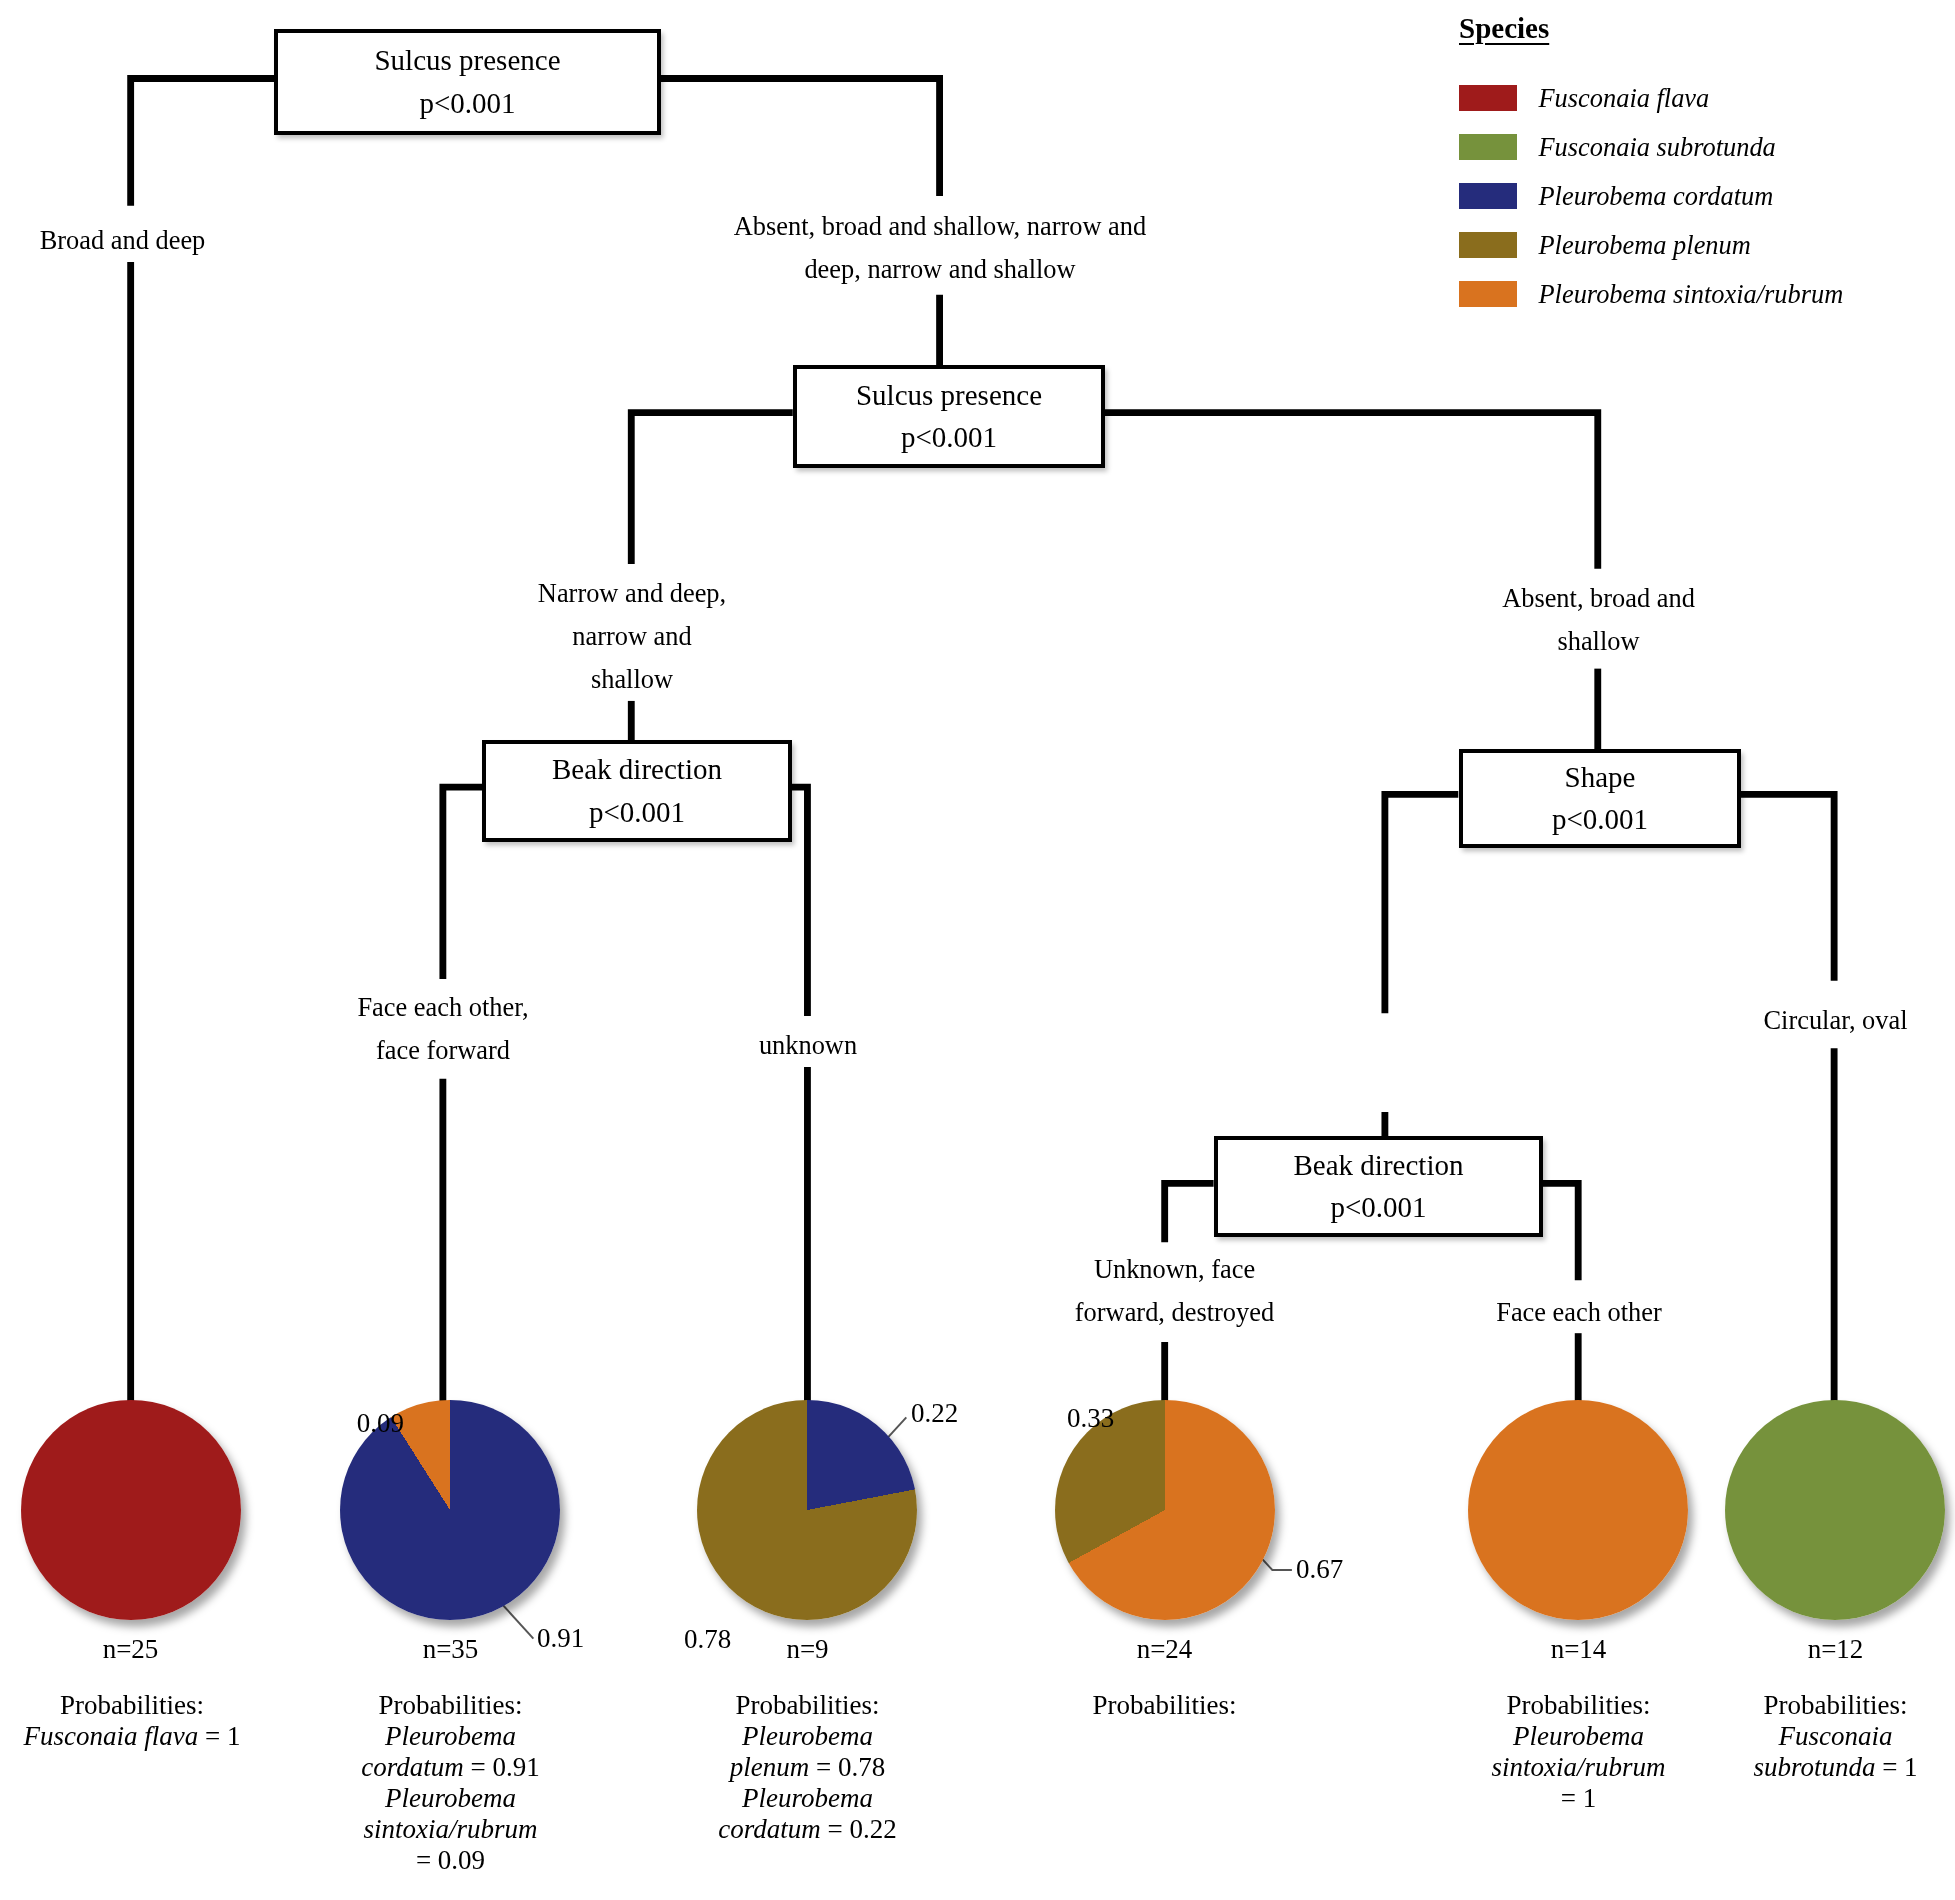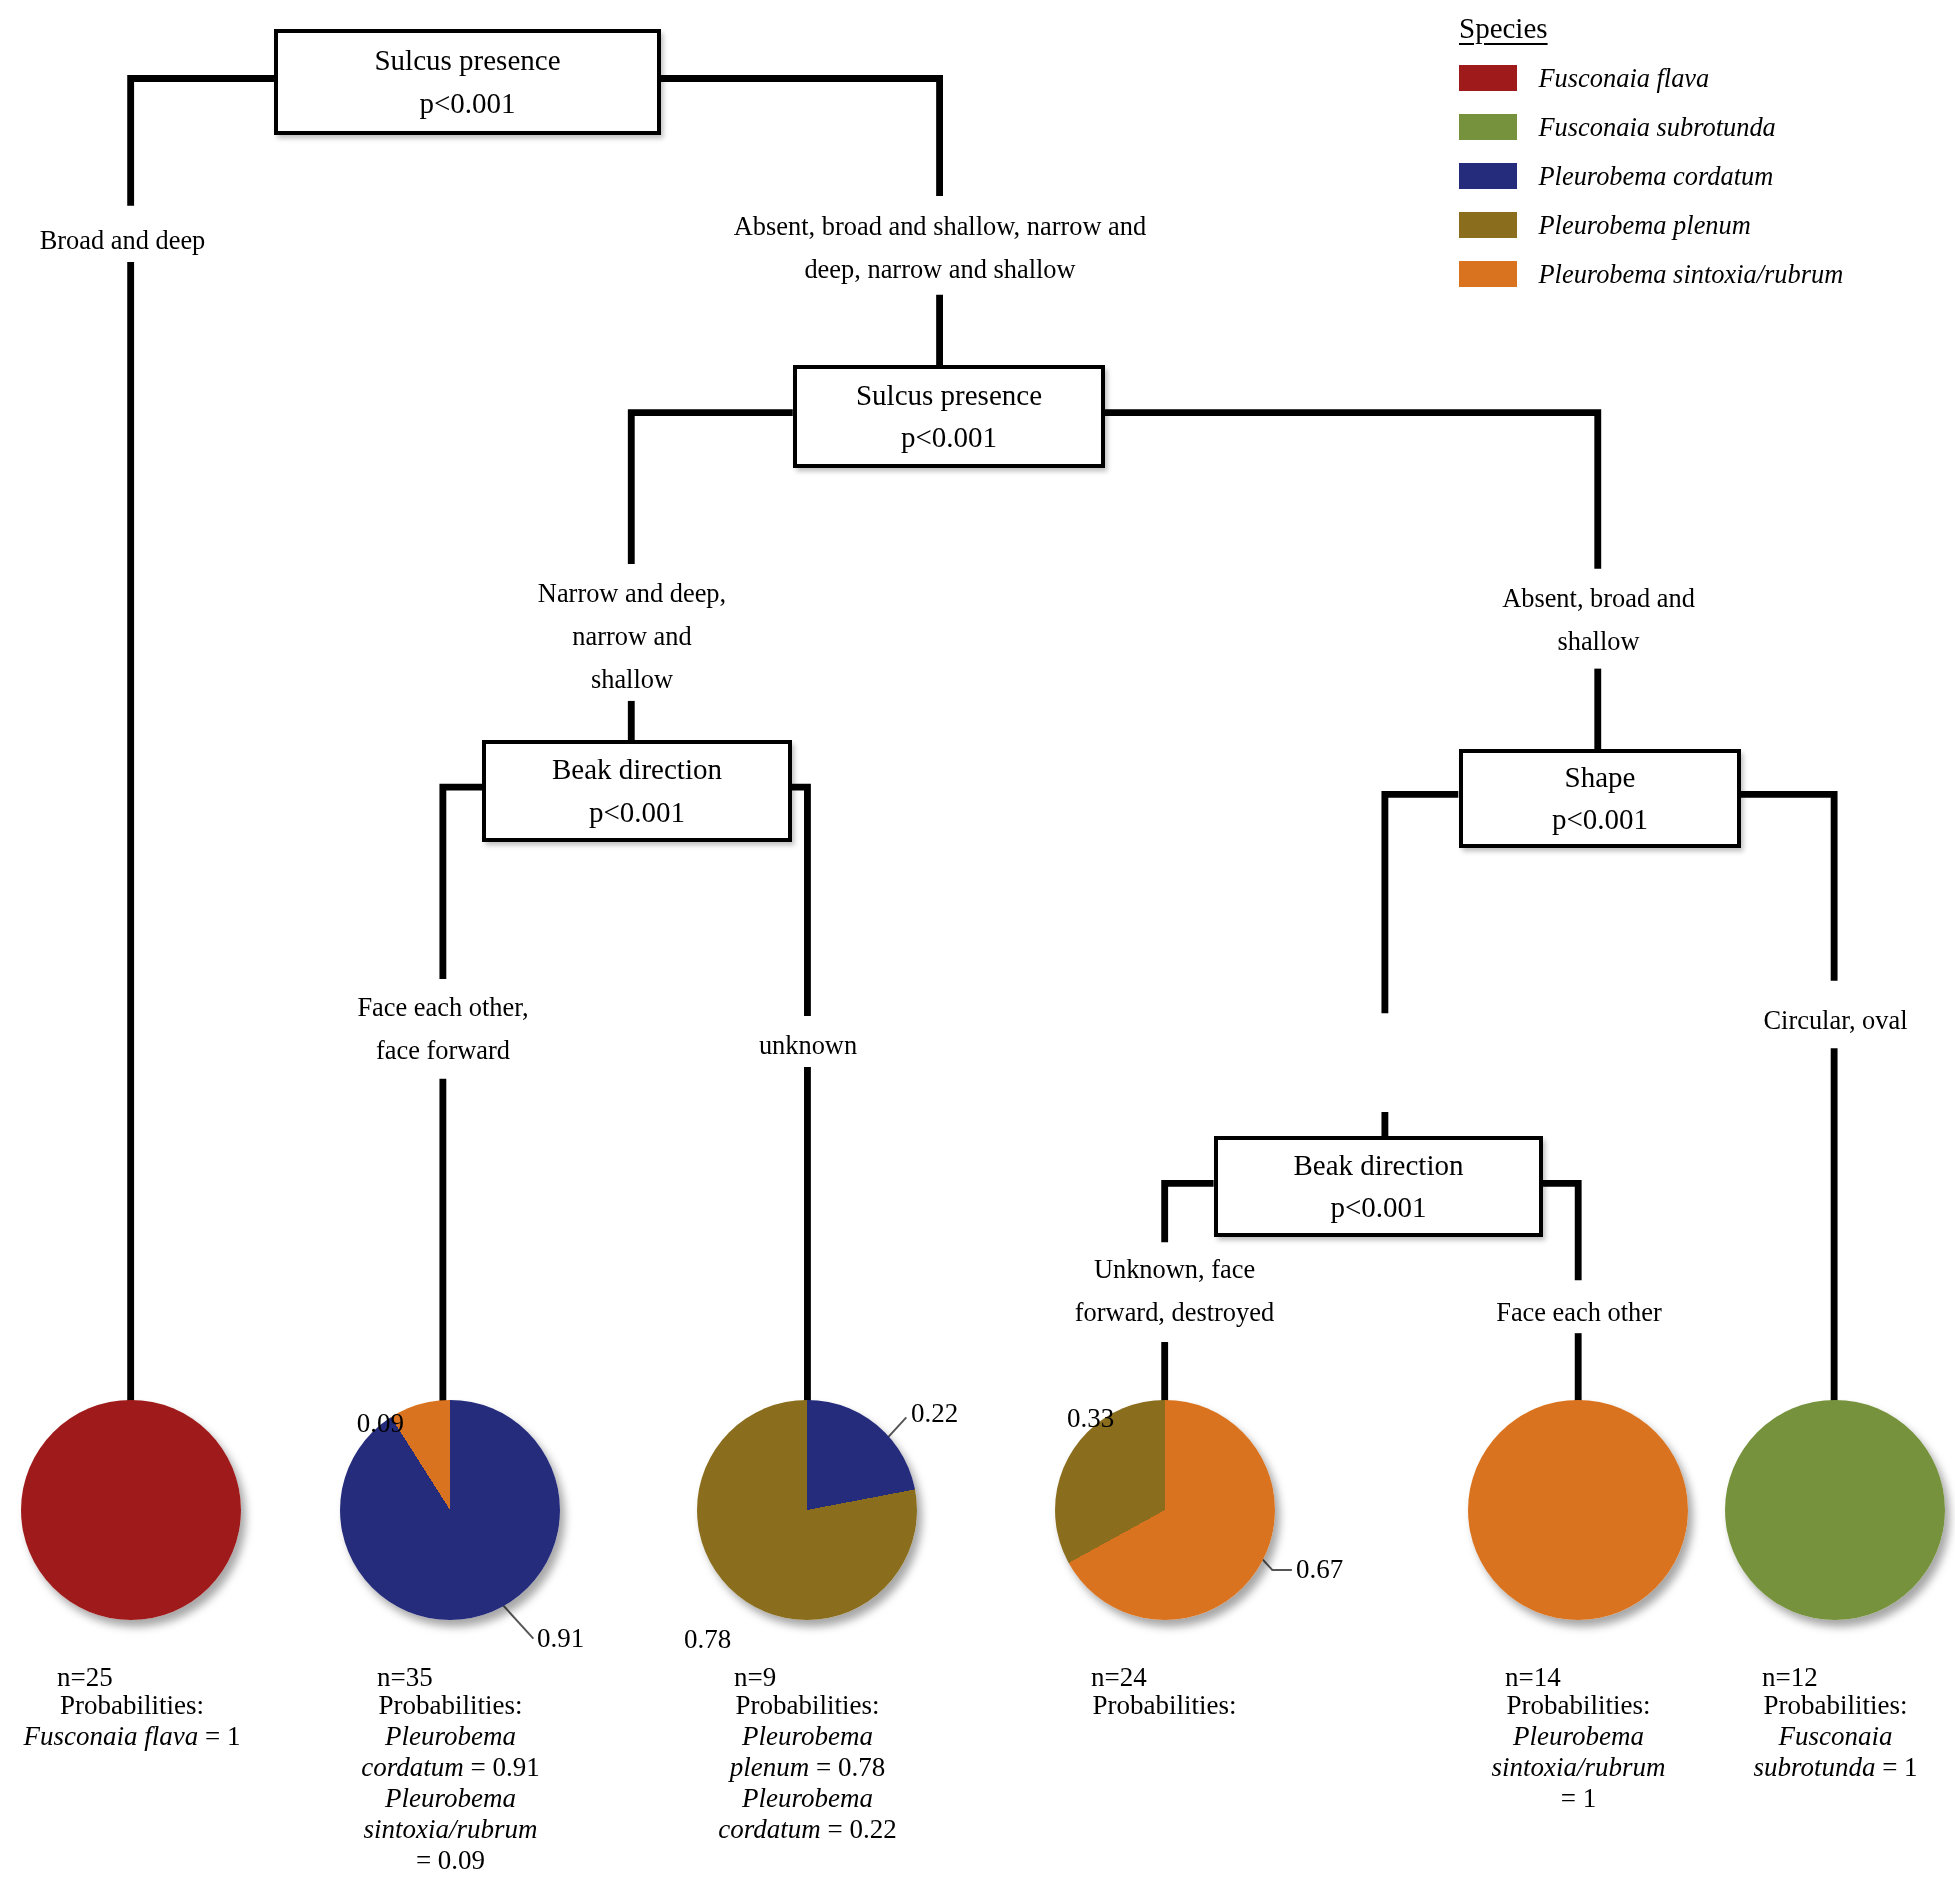--- a/index.html
+++ b/index.html
@@ -23,37 +23,37 @@
     position:absolute;z-index:2;
     font-size:26.4px;line-height:43px;text-align:center;
     white-space:pre-line;
   }
   .pie{
     position:absolute;z-index:2;top:1400px;width:220px;height:220px;border-radius:50%;
     box-shadow:4.9px 6.9px 8.8px rgba(0,0,0,0.35);
   }
   .nlabel{
     position:absolute;z-index:2;top:1634px;width:147px;
-    font-size:27px;margin-top:28px;
+    font-size:27px;text-align:center;
   }
   .vlabel{
     position:absolute;z-index:4;font-size:27px;line-height:27px;
   }
   .vlabel.right{text-align:right;}
   .vlabel.center{text-align:center;}
   .prob{
     position:absolute;z-index:2;top:1690px;width:191px;
     font-size:27px;line-height:31px;text-align:center;
   }
   .prob.wide{width:264px;}
   .prob i{font-style:italic;}
   .legend{position:absolute;left:1459px;top:11.7px;z-index:2;}
   .legend-title{
-    font-size:29px;font-weight:normal;text-decoration:underline;
-    text-underline-offset:4.9px;text-decoration-thickness:2.4px;margin-bottom:9px;
+    font-size:29px;font-weight:bold;text-decoration:underline;
+    text-underline-offset:4.9px;text-decoration-thickness:2.4px;margin-bottom:29px;
   }
   .legend-row{display:flex;align-items:center;height:49px;}
   .legend-swatch{width:58px;height:25.5px;margin-right:21.5px;flex:0 0 auto;}
   .legend-name{font-size:26.4px;font-style:italic;white-space:nowrap;}
 </style>
 </head>
 <body>
 
 <div id="canvas">
 

